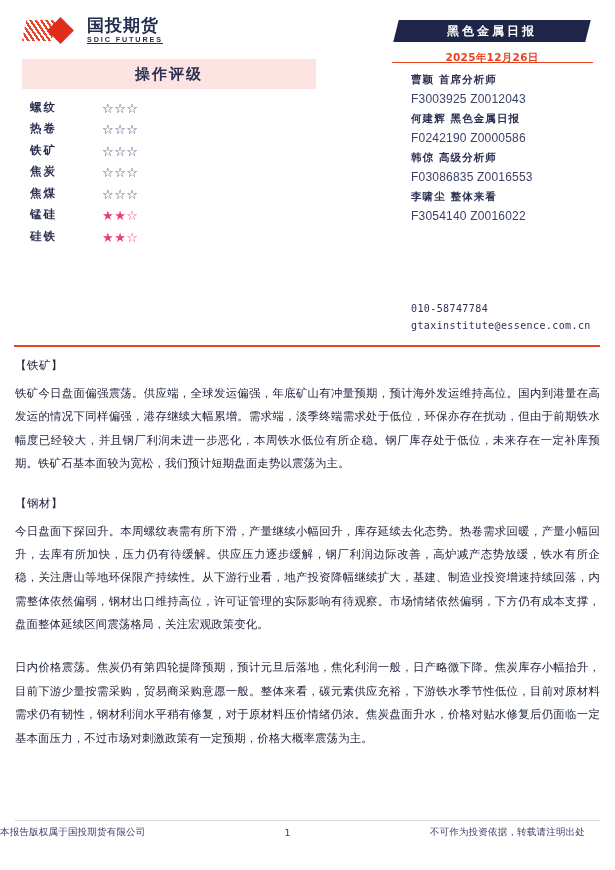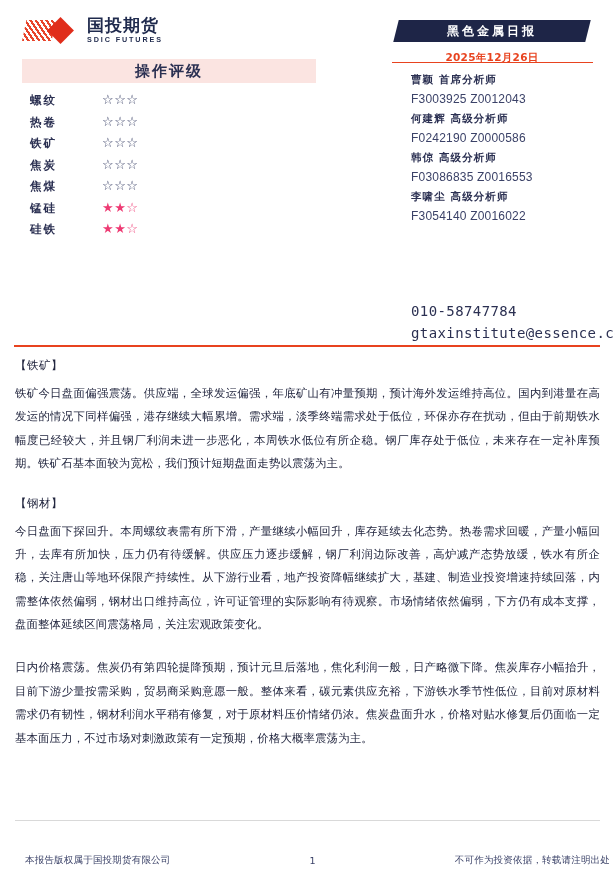--- a/index.html
+++ b/index.html
@@ -66,29 +66,30 @@
     color: #1f2a4d;
     font-family: "DejaVu Sans", "Liberation Sans", sans-serif;
   }
   .logo-en {
     font-size: 7.2px;
     font-weight: bold;
     letter-spacing: 1.9px;
     color: #1f2a4d;
     margin-top: 2px;
     font-family: "Liberation Sans", sans-serif;
+    text-decoration: underline;
   }
 
   
   .rating-title {
     position: absolute;
     left: 22px;
     top: 59px;
     width: 294px;
-    height: 24px;
+    height: 30px;
     background: #fbe4e1;
     display: flex;
     align-items: center;
     justify-content: center;
   }
   .rating-title span {
     font-size: 15px;
     font-weight: bold;
     color: #2b3052;
     letter-spacing: 2px;
@@ -97,21 +98,21 @@
 
   
   .rating-list {
     position: absolute;
     left: 30px;
     top: 93px;
     width: 290px;
   }
   .rating-row {
     display: flex;
-    align-items: flex-start;
+    align-items: flex-end;
     height: 21.5px;
   }
   .rating-name {
     width: 72px;
     font-size: 11.5px;
     font-weight: bold;
     color: #2b3052;
     letter-spacing: 2px;
     font-family: "DejaVu Sans", "Liberation Sans", sans-serif;
   }
@@ -201,21 +202,21 @@
     font-family: "Liberation Sans", sans-serif;
     margin-bottom: 6px;
   }
   .contact {
     position: absolute;
     left: 411px;
     top: 303px;
     width: 200px;
   }
   .contact div {
-    font-size: 14px;
+    font-size: 10px;
     color: #2b3052;
     letter-spacing: 0.4px;
     font-family: "DejaVu Sans Mono", "Liberation Mono", monospace;
     margin-bottom: 6px;
   }
 
   
   .main-rule {
     position: absolute;
     left: 14px;
@@ -255,31 +256,30 @@
   .footer-rule {
     position: absolute;
     left: 15px;
     top: 820px;
     width: 585px;
     height: 1px;
     background: #d9d9d9;
   }
   .footer {
     position: absolute;
-    left: 25px;
+    left: 0;
     top: 826px;
     width: 585px;
     display: flex;
     align-items: center;
     justify-content: space-between;
     font-size: 9.5px;
     color: #3b4268;
     font-family: "DejaVu Sans", "Liberation Sans", sans-serif;
     letter-spacing: 0.2px;
-    margin-top: 28px;
   }
   .footer-center { flex: 1; text-align: center; }
   .footer-right { text-align: center; }
 </style>
 </head>
 <body>
 
 <div class="header">
 
   <div class="logo-wrap">
@@ -338,29 +338,29 @@
     <span>2025年12月26日</span>
   </div>
   <div class="date-rule"></div>
 
   <div class="analysts">
     <div class="analyst-block">
       <div class="analyst-name">曹颖  首席分析师</div>
       <div class="analyst-code">F3003925  Z0012043</div>
     </div>
     <div class="analyst-block">
-      <div class="analyst-name">何建辉  高级分析师</div>
+      <div class="analyst-name">何建辉  黑色金属日报</div>
       <div class="analyst-code">F0242190  Z0000586</div>
     </div>
     <div class="analyst-block">
       <div class="analyst-name">韩倞  高级分析师</div>
       <div class="analyst-code">F03086835  Z0016553</div>
     </div>
     <div class="analyst-block">
-      <div class="analyst-name">李啸尘  高级分析师</div>
+      <div class="analyst-name">李啸尘  整体来看</div>
       <div class="analyst-code">F3054140  Z0016022</div>
     </div>
   </div>
 
   <div class="contact">
     <div>010-58747784</div>
     <div>gtaxinstitute@essence.com.cn</div>
   </div>
 
 </div>

